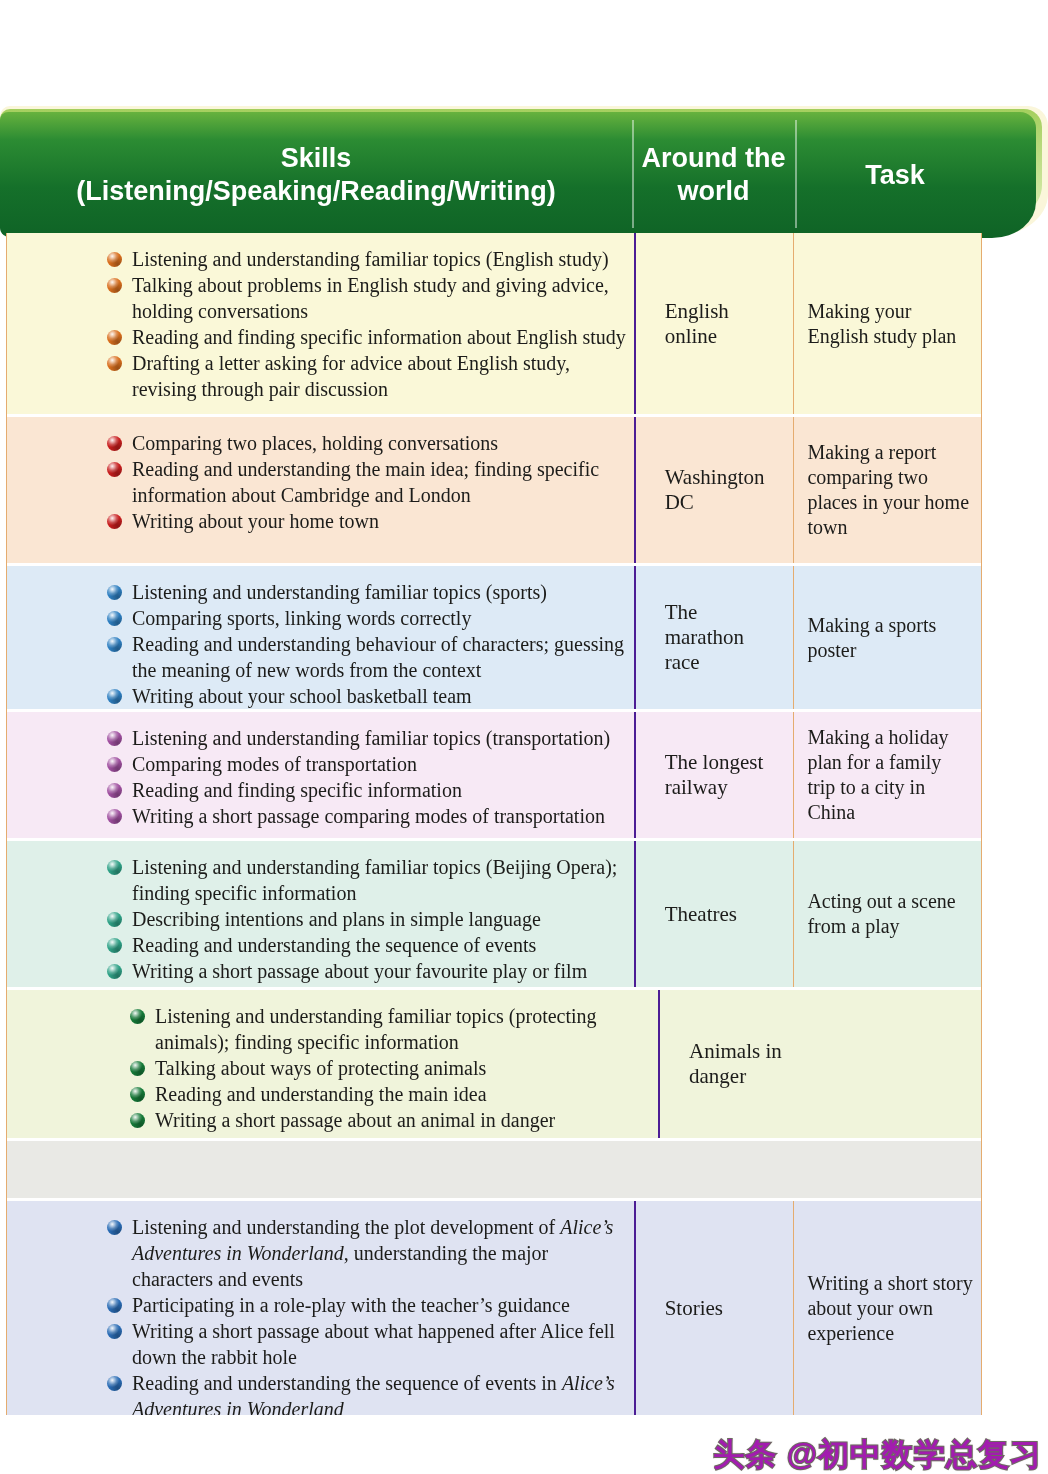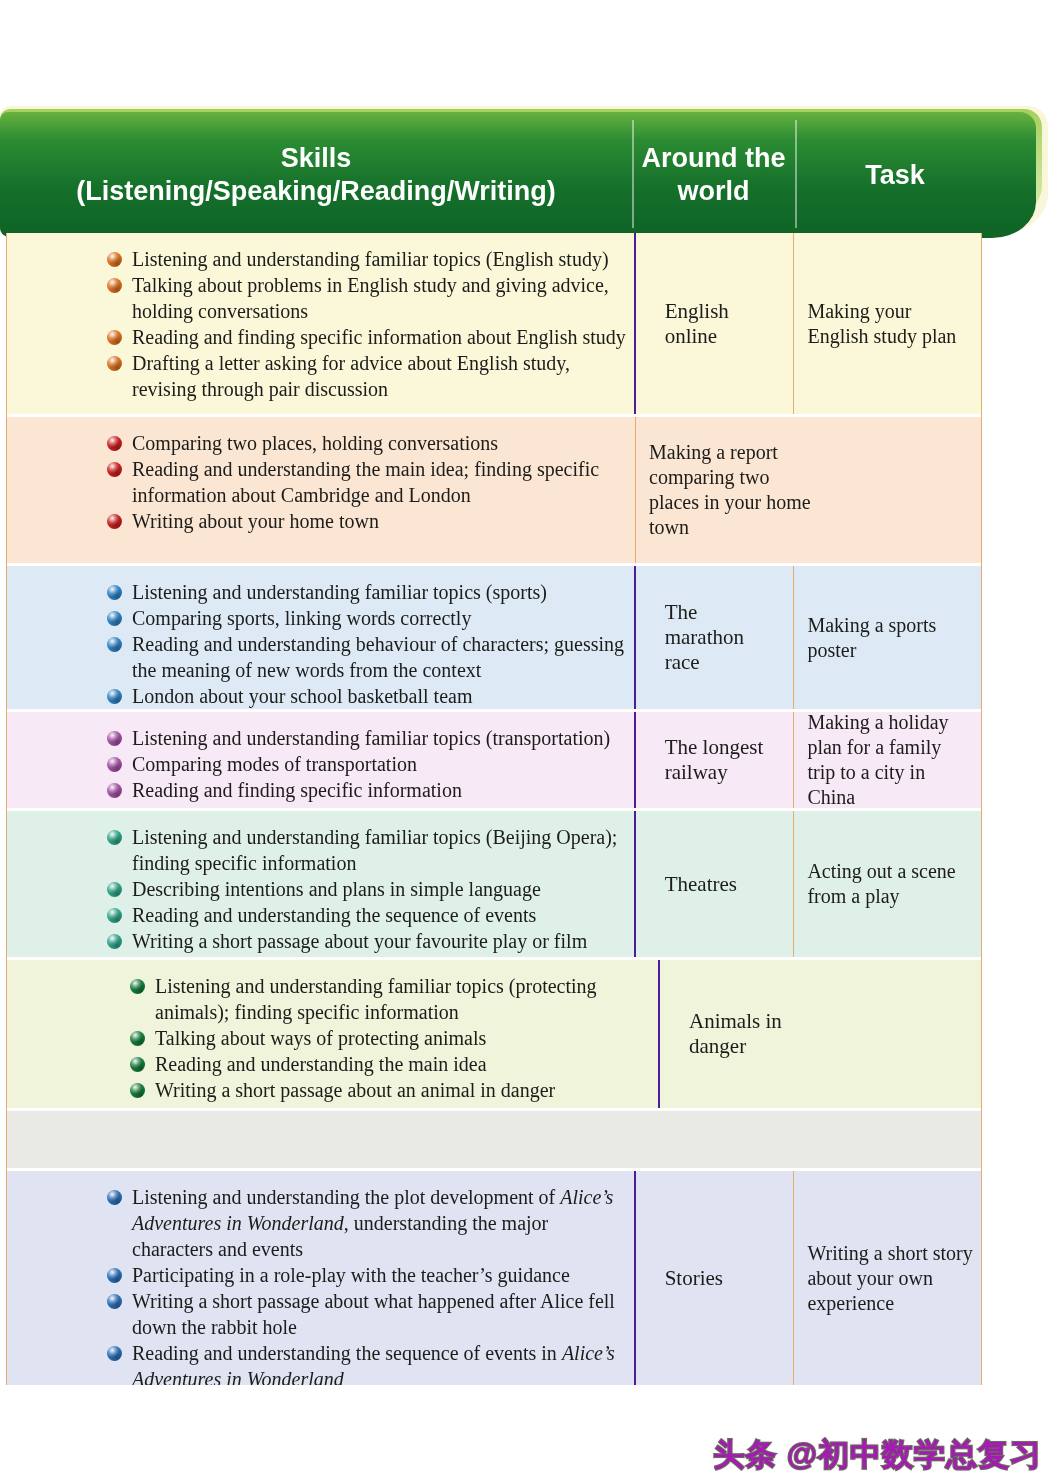--- a/index.html
+++ b/index.html
@@ -49,21 +49,21 @@
   
   .tbl {
     position: absolute; top: 233px; left: 6px; width: 976px;
     border-left: 1px solid #e5ac6f;
     border-right: 1px solid #e5ac6f;
   }
   .trow { display: flex; margin-bottom: 3px; overflow: hidden; background: var(--row-bg, #fff); }
   .trow:nth-child(1) { height: 181px; }
   .trow:nth-child(2) { height: 146px; }
   .trow:nth-child(3) { height: 143px; }
-  .trow:nth-child(4) { height: 96px; }
+  .trow:nth-child(4) { height: 126px; }
   .trow:nth-child(5) { height: 146px; }
   .trow:nth-child(6) { height: 148px; padding-left: 23px; }
   .trow:nth-child(7) { height: 57px; }   
   .trow:nth-child(8) { height: 214px; margin-bottom: 0; }
 
   .cell { overflow: hidden; }
   .cell.skills {
     width: 628px;
     padding: 13px 6px 4px 100px;
     font-size: 20px;
@@ -168,20 +168,23 @@
           <li class="skill-item">
             <span class="bullet"></span>
             <span class="skill-text">Reading and understanding the main idea; finding specific information about Cambridge and London</span>
           </li>
           <li class="skill-item">
             <span class="bullet"></span>
             <span class="skill-text">Writing about your home town</span>
           </li>
         </ul>
     </div>
+    <div class="cell world">
+      <span>Washington DC</span>
+    </div>
     <div class="cell task">
       <span>Making a report comparing two places in your home town</span>
     </div>
   </div>
 
   <div class="trow" style="--row-bg: #ddeaf6; --bullet: #2e7fc1;">
     <div class="cell skills">
       <ul class="skill-list">
           <li class="skill-item">
             <span class="bullet"></span>
@@ -190,21 +193,21 @@
           <li class="skill-item">
             <span class="bullet"></span>
             <span class="skill-text">Comparing sports, linking words correctly</span>
           </li>
           <li class="skill-item">
             <span class="bullet"></span>
             <span class="skill-text">Reading and understanding behaviour of characters; guessing the meaning of new words from the context</span>
           </li>
           <li class="skill-item">
             <span class="bullet"></span>
-            <span class="skill-text">London about your school basketball team</span>
+            <span class="skill-text">Writing about your school basketball team</span>
           </li>
         </ul>
     </div>
     <div class="cell world">
       <span>The marathon race</span>
     </div>
     <div class="cell task">
       <span>Making a sports poster</span>
     </div>
   </div>

